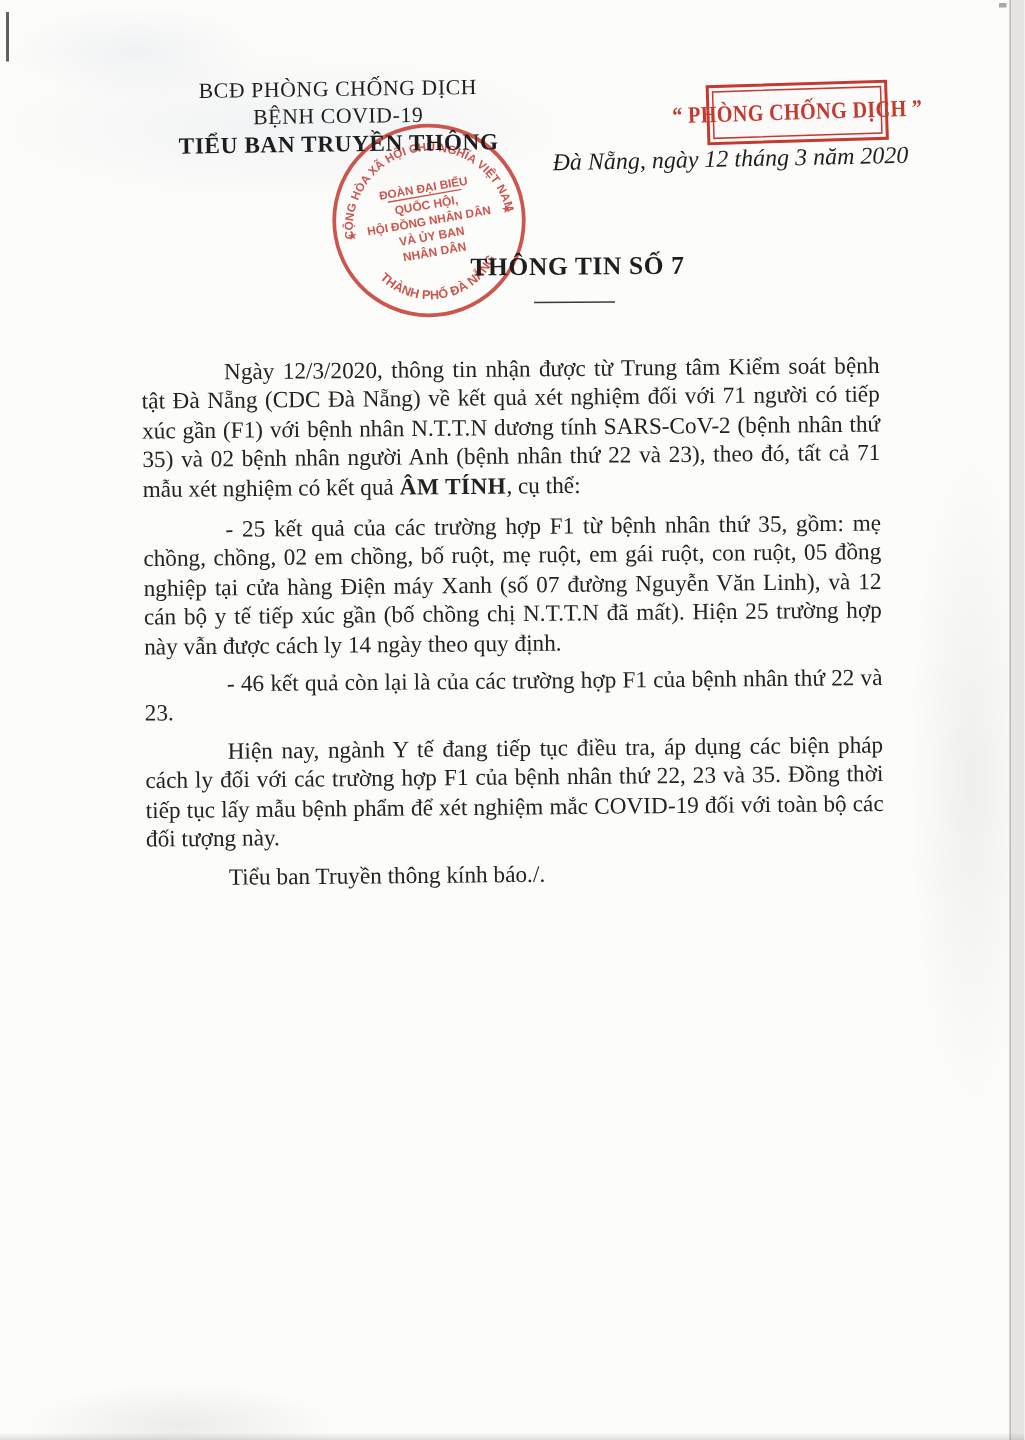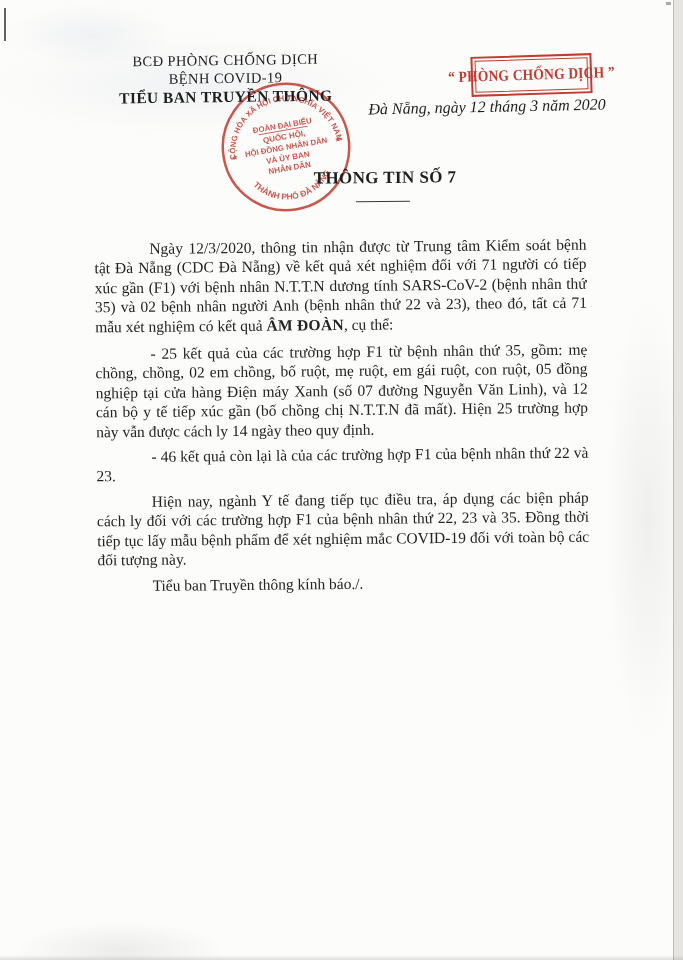--- a/index.html
+++ b/index.html
@@ -144,21 +144,21 @@
       <span class="rect-stamp-label">“ PHÒNG CHỐNG DỊCH ”</span>
     </div>
   </div>
 
   <div class="dateline">Đà Nẵng, ngày 12 tháng 3 năm 2020</div>
 
   <div class="doc-title">THÔNG TIN SỐ 7</div>
   <div class="title-rule"></div>
 
   <div class="body-text">
-    <p><span>Ngày 12/3/2020, thông tin nhận được từ Trung tâm Kiểm soát bệnh tật Đà Nẵng (CDC Đà Nẵng) về kết quả xét nghiệm đối với 71 người có tiếp xúc gần (F1) với bệnh nhân N.T.T.N dương tính SARS-CoV-2 (bệnh nhân thứ 35) và 02 bệnh nhân người Anh (bệnh nhân thứ 22 và 23), theo đó, tất cả 71 mẫu xét nghiệm có kết quả </span><span class="b">ÂM ĐOÀN</span><span>, cụ thể:</span></p>
+    <p><span>Ngày 12/3/2020, thông tin nhận được từ Trung tâm Kiểm soát bệnh tật Đà Nẵng (CDC Đà Nẵng) về kết quả xét nghiệm đối với 71 người có tiếp xúc gần (F1) với bệnh nhân N.T.T.N dương tính SARS-CoV-2 (bệnh nhân thứ 35) và 02 bệnh nhân người Anh (bệnh nhân thứ 22 và 23), theo đó, tất cả 71 mẫu xét nghiệm có kết quả </span><span class="b">ÂM TÍNH</span><span>, cụ thể:</span></p>
     <p class="tight">- 25 kết quả của các trường hợp F1 từ bệnh nhân thứ 35, gồm: mẹ chồng, chồng, 02 em chồng, bố ruột, mẹ ruột, em gái ruột, con ruột, 05 đồng nghiệp tại cửa hàng Điện máy Xanh (số 07 đường Nguyễn Văn Linh), và 12 cán bộ y tế tiếp xúc gần (bố chồng chị N.T.T.N đã mất). Hiện 25 trường hợp này vẫn được cách ly 14 ngày theo quy định.</p>
     <p class="tight">- 46 kết quả còn lại là của các trường hợp F1 của bệnh nhân thứ 22 và 23.</p>
     <p class="tight">Hiện nay, ngành Y tế đang tiếp tục điều tra, áp dụng các biện pháp cách ly đối với các trường hợp F1 của bệnh nhân thứ 22, 23 và 35. Đồng thời tiếp tục lấy mẫu bệnh phẩm để xét nghiệm mắc COVID-19 đối với toàn bộ các đối tượng này.</p>
     <p class="closing">Tiểu ban Truyền thông kính báo./.</p>
   </div>
 
   <div class="page-edge-right"></div>
   <div class="page-edge-bottom"></div>
 </div>
 

